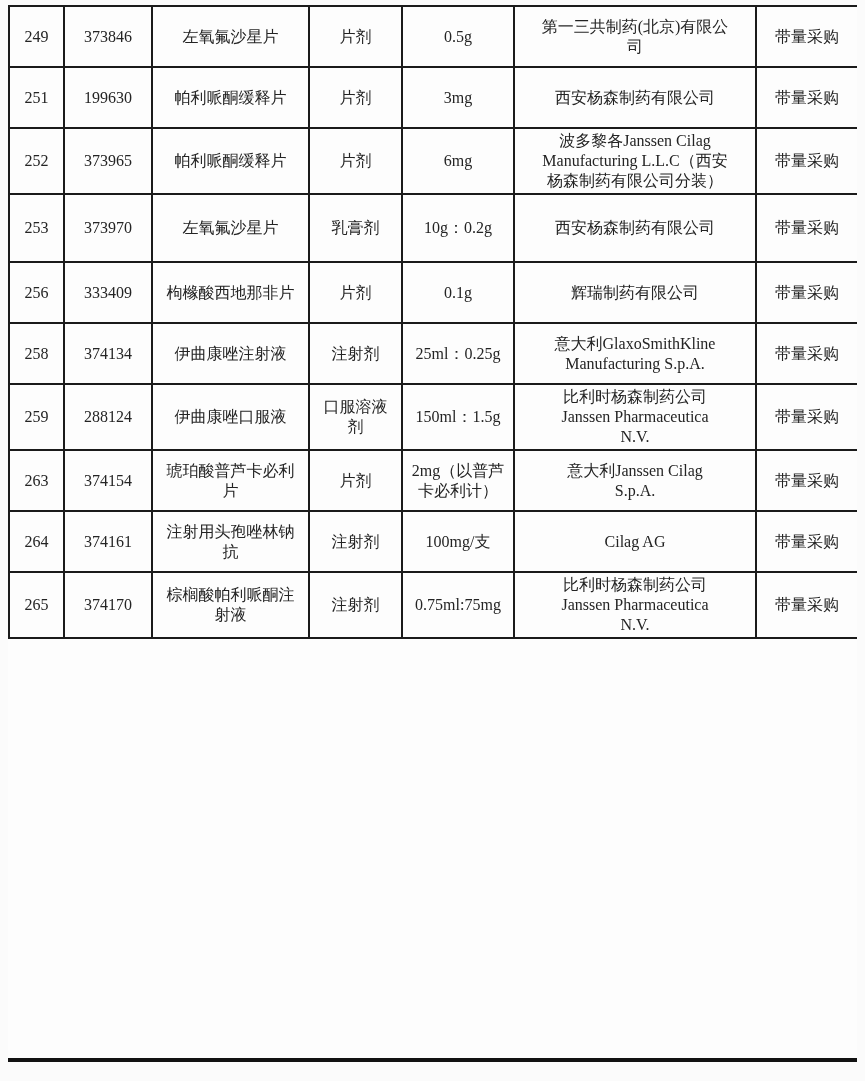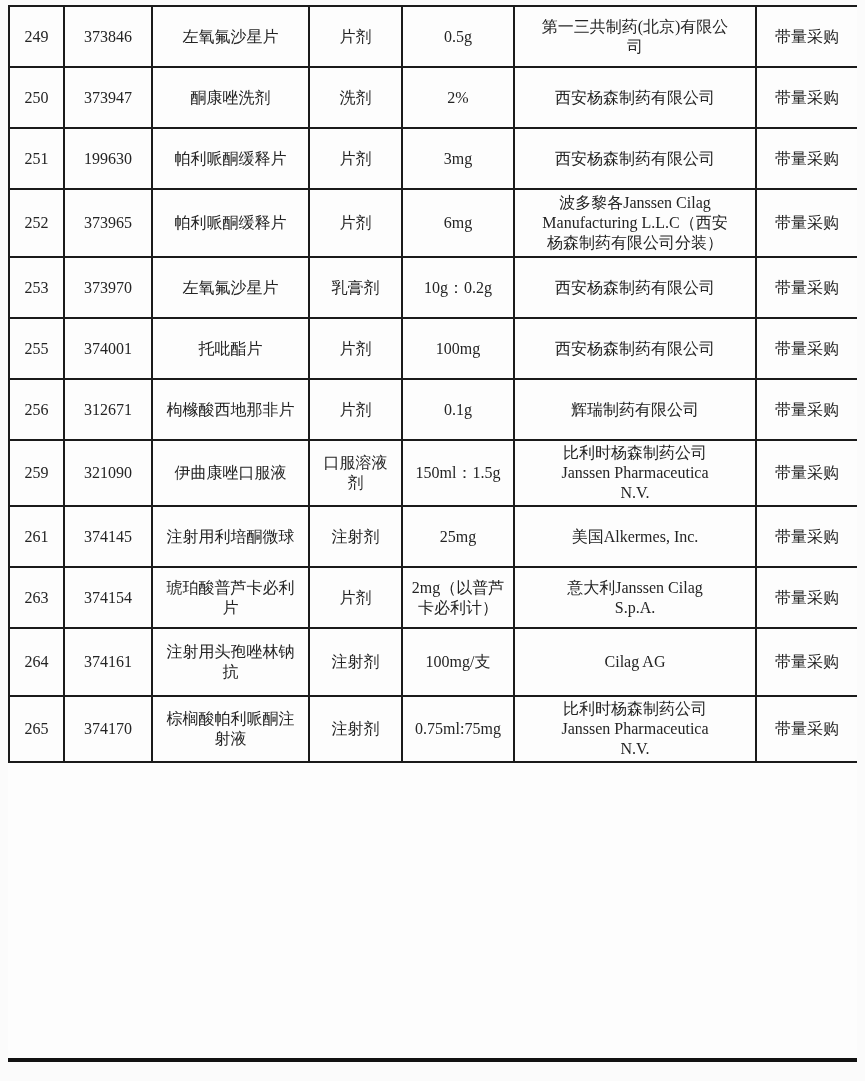--- a/index.html
+++ b/index.html
@@ -69,29 +69,20 @@
     <td>249</td>
     <td>373846</td>
     <td>左氧氟沙星片</td>
     <td>片剂</td>
     <td>0.5g</td>
     <td>第一三共制药(北京)有限公
 司</td>
     <td>带量采购</td>
   </tr>
 
-  <tr>
-    <td>250</td>
-    <td>373947</td>
-    <td>酮康唑洗剂</td>
-    <td>洗剂</td>
-    <td>2%</td>
-    <td>西安杨森制药有限公司</td>
-    <td>带量采购</td>
-  </tr>
 
   <tr>
     <td>251</td>
     <td>199630</td>
     <td>帕利哌酮缓释片</td>
     <td>片剂</td>
     <td>3mg</td>
     <td>西安杨森制药有限公司</td>
     <td>带量采购</td>
   </tr>
@@ -112,65 +103,57 @@
     <td>253</td>
     <td>373970</td>
     <td>左氧氟沙星片</td>
     <td>乳膏剂</td>
     <td>10g：0.2g</td>
     <td>西安杨森制药有限公司</td>
     <td>带量采购</td>
   </tr>
 
 
-  <tr>
-    <td>255</td>
-    <td>374001</td>
-    <td>托吡酯片</td>
-    <td>片剂</td>
-    <td>100mg</td>
-    <td>西安杨森制药有限公司</td>
-    <td>带量采购</td>
-  </tr>
 
   <tr>
     <td>256</td>
-    <td>312671</td>
+    <td>333409</td>
     <td>枸橼酸西地那非片</td>
     <td>片剂</td>
     <td>0.1g</td>
     <td>辉瑞制药有限公司</td>
     <td>带量采购</td>
   </tr>
 
 
+  <tr>
+    <td>258</td>
+    <td>374134</td>
+    <td>伊曲康唑注射液</td>
+    <td>注射剂</td>
+    <td>25ml：0.25g</td>
+    <td>意大利GlaxoSmithKline
+Manufacturing S.p.A.</td>
+    <td>带量采购</td>
+  </tr>
 
   <tr>
     <td>259</td>
-    <td>321090</td>
+    <td>288124</td>
     <td>伊曲康唑口服液</td>
     <td>口服溶液
 剂</td>
     <td>150ml：1.5g</td>
     <td>比利时杨森制药公司
 Janssen Pharmaceutica
 N.V.</td>
     <td>带量采购</td>
   </tr>
 
 
-  <tr>
-    <td>261</td>
-    <td>374145</td>
-    <td>注射用利培酮微球</td>
-    <td>注射剂</td>
-    <td>25mg</td>
-    <td>美国Alkermes, Inc.</td>
-    <td>带量采购</td>
-  </tr>
 
 
   <tr>
     <td>263</td>
     <td>374154</td>
     <td>琥珀酸普芦卡必利
 片</td>
     <td>片剂</td>
     <td>2mg（以普芦
 卡必利计）</td>

